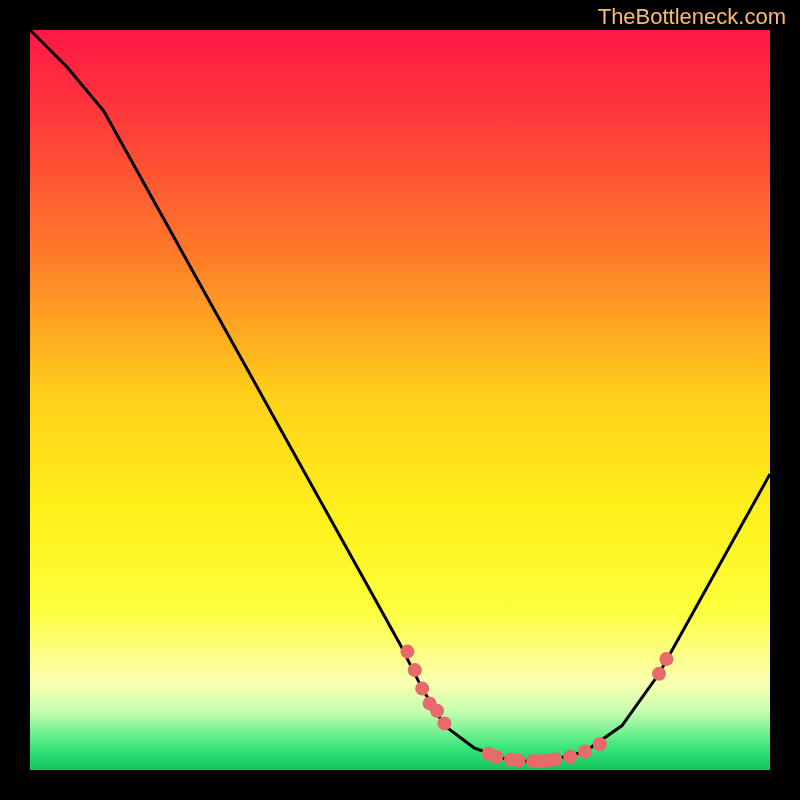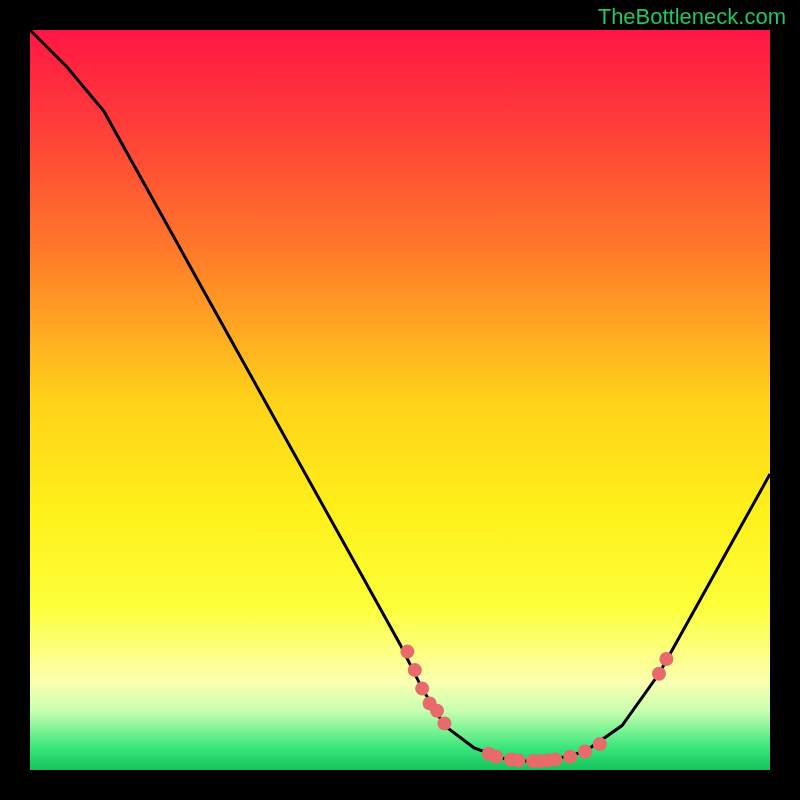--- a/index.html
+++ b/index.html
@@ -7,21 +7,21 @@
     width: 800px;
     height: 800px;
     background: #000;
     position: relative;
     font-family: Arial, sans-serif;
   }
   .watermark {
     position: absolute;
     top: 4px;
     right: 14px;
-    color: #22c55e;
+    color: #fdba74;
     font-size: 22px;
     font-weight: normal;
     z-index: 10;
   }
   .plot-area {
     position: absolute;
     left: 30px;
     top: 30px;
     width: 740px;
     height: 740px;

